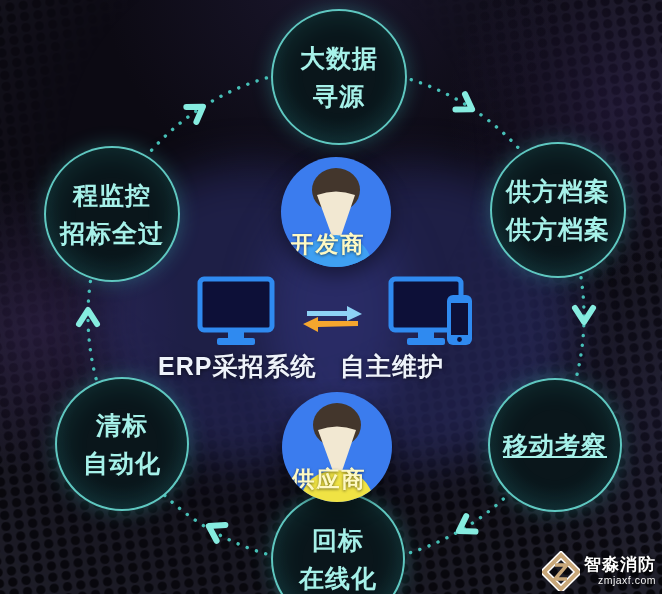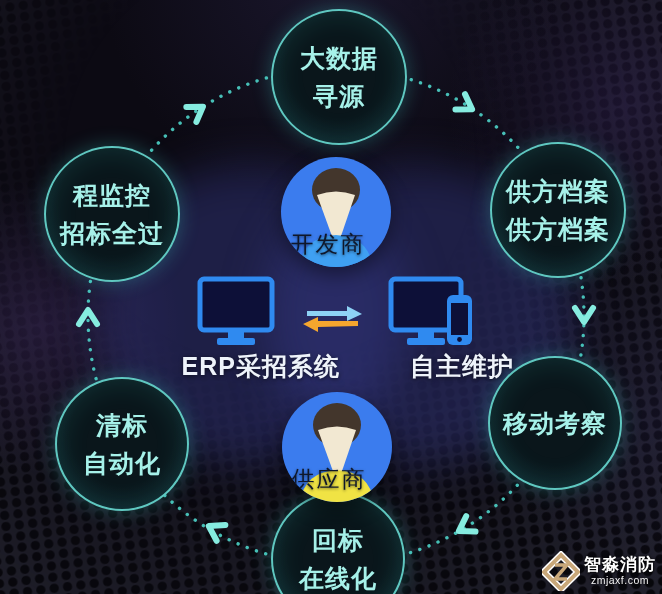--- a/index.html
+++ b/index.html
@@ -39,62 +39,61 @@
     text-align:right;
     background:radial-gradient(circle at 50% 42%, #0a161b 52%, #0d2128 84%, #123540 100%);
     border:2px solid rgba(110,230,221,.85);
     box-shadow:0 0 20px rgba(64,216,205,.30), inset 0 0 30px rgba(64,216,205,.16);
     color:#a6f1e9; font-weight:bold; font-size:25px; line-height:38px; letter-spacing:1px;
   }
   .node span{display:block;}
   .node span:empty{display:none;}
   .n0{left:271px; top:9px;   width:132px; height:132px;}
   .n1{left:490px; top:142px; width:132px; height:132px;}
-  .n2{left:488px; top:356px; width:130px; height:130px;}
+  .n2{left:488px; top:378px; width:130px; height:130px;text-decoration:underline;}
   .n3{left:271px; top:492px; width:130px; height:130px;}
   .n4{left:55px;  top:377px; width:130px; height:130px;}
   .n5{left:44px;  top:146px; width:132px; height:132px;}
 
   .person{
     position:absolute; width:110px; height:110px; border-radius:50%;
     background:#3b7cee; overflow:hidden;
     box-shadow:0 8px 20px rgba(0,0,0,.45);
   }
   .p-top{left:281px; top:157px;}
   .p-bot{left:282px; top:392px;}
   .person svg{position:absolute; left:0; top:0;}
   .p-top .shirt{fill:#3fa0f2;}
   .p-bot .shirt{fill:#f0e344;}
   .plabel{
     position:absolute; left:0; right:16px; bottom:7px; text-align:center;
-    color:#0f172a; font-size:23px; font-weight:normal; letter-spacing:2px;
+    color:#fef9c3; font-size:23px; font-weight:bold; letter-spacing:2px;
     text-shadow:0 1px 3px rgba(0,0,0,.55);
   }
 
   .dev-icon{position:absolute; left:196px; top:276px;}
   .portal-icon{position:absolute; left:388px; top:276px;}
   .sync-icon{position:absolute; left:301px; top:303px;}
   .sys-label{
-    position:absolute; text-align:right; color:#eef3fa;
+    position:absolute; text-align:left; color:#eef3fa;
     font-size:25px; font-weight:600; letter-spacing:1px; line-height:28px;
     text-shadow:0 1px 4px rgba(0,0,0,.6);
-    margin-left:8px;
   }
   .erp-label{left:158px; top:352px; width:174px;}
   .portal-label{left:340px; top:352px; width:166px;}
 
   .watermark{
     position:absolute; right:6px; bottom:3px;
     display:flex; align-items:center; gap:4px;margin-top:7px;
   }
   .wm-text{text-align:center; color:#fff; line-height:1.1;}
   .wm-brand{font-size:17px; font-weight:bold; letter-spacing:1px;
     text-shadow:0 0 3px #000, 0 1px 2px #000;}
   .wm-url{font-size:10.5px; letter-spacing:.5px; opacity:.95;
-    text-shadow:0 0 2px #000;}
+    text-shadow:0 0 2px #000;text-align:right;}
 </style>
 </head>
 <body>
 
 <div class="stage">
 
   <div class="bg-mesh"></div>
   <div class="tint"></div>
   <div class="blob blob-left"></div>
   <div class="blob blob-right"></div>

